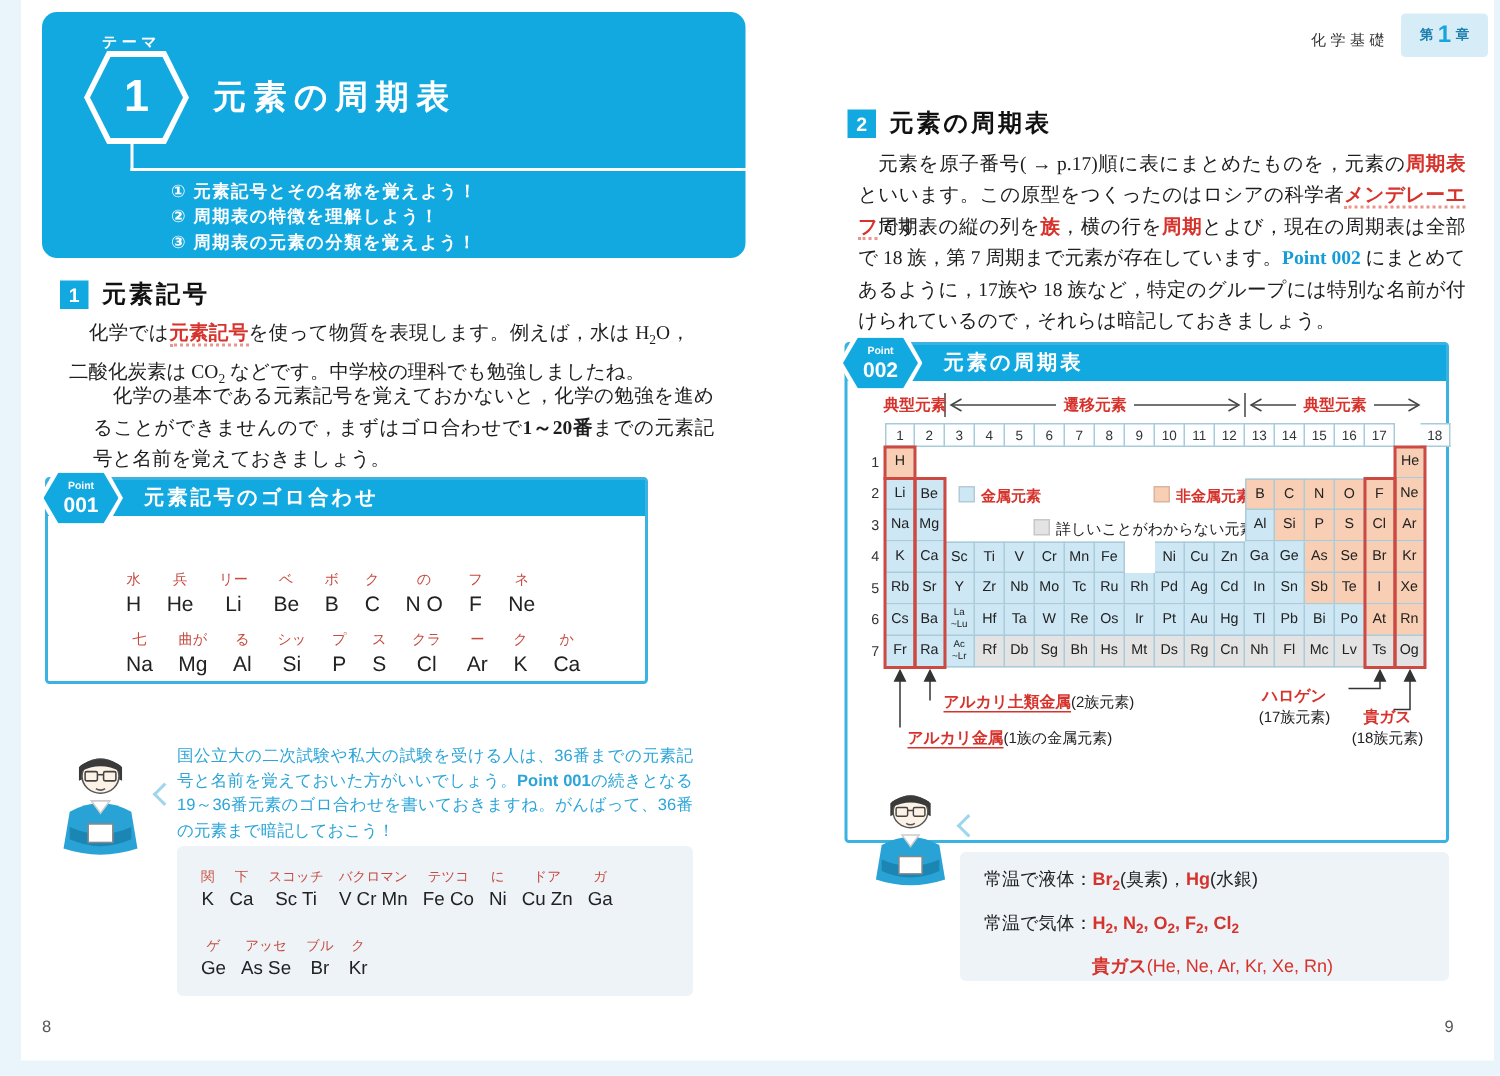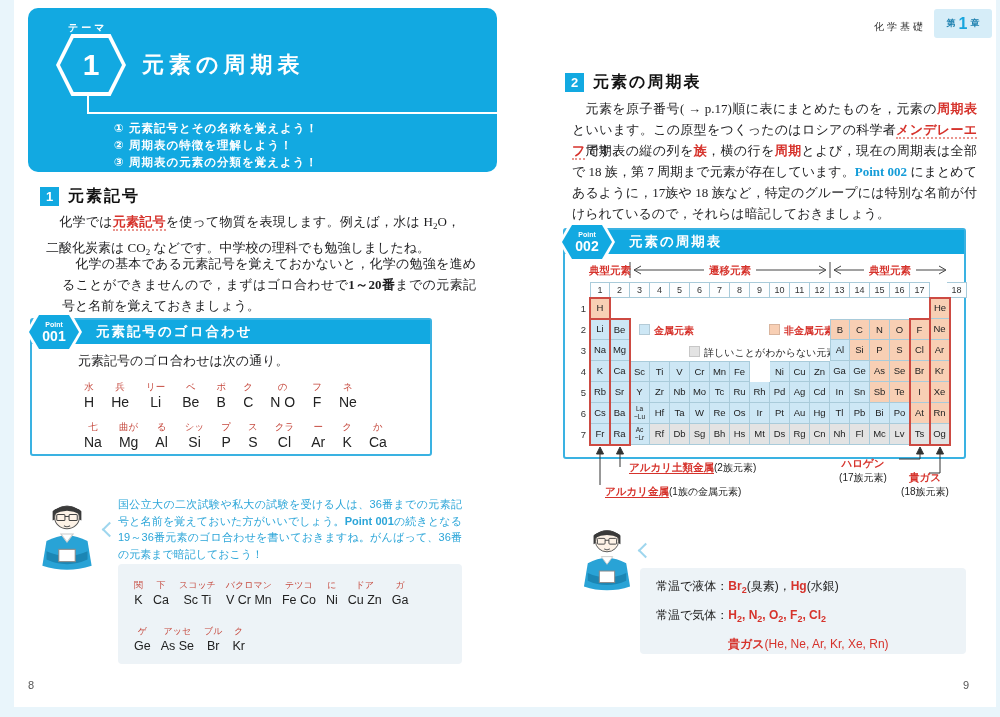--- a/index.html
+++ b/index.html
@@ -135,21 +135,20 @@
 
   <div class="point-box" style="left:30px;top:318px;width:402px;height:138px;">
     <div class="point-head"></div>
     <div class="point-badge">
       <div class="in">
         <span class="t1">Point</span>
         <span class="t2">001</span>
       </div>
     </div>
     <div class="point-title">元素記号のゴロ合わせ</div>
-    <div class="mn-intro">元素記号のゴロ合わせは次の通り。</div>
     <div class="pair-row" style="top:56px;"><span class="pair">
           <span class="kana">水</span>
           <span class="sym">H</span>
         </span><span class="pair">
           <span class="kana">兵</span>
           <span class="sym">He</span>
         </span><span class="pair">
           <span class="kana">リー</span>
           <span class="sym">Li</span>
         </span><span class="pair">
@@ -273,21 +272,21 @@
   </div>
 
   <div class="sec" style="left:565px;top:72px;">
     <span class="sec-num">2</span>
     <span class="sec-title">元素の周期表</span>
   </div>
 
   <div class="para" style="left:572px;top:98px;width:405px;"><span>　元素を原子番号( → p.17)順に表にまとめたものを，元素の</span><span class="redb">周期表</span><span>といいます。この原型をつくったのはロシアの科学者</span><span class="redu">メンデレーエフ</span><span>です。</span></div>
   <div class="para" style="left:572px;top:140px;width:405px;"><span>　周期表の縦の列を</span><span class="redb">族</span><span>，横の行を</span><span class="redb">周期</span><span>とよび，現在の周期表は全部で 18 族，第 7 周期まで元素が存在しています。</span><span class="blueb">Point 002</span><span> にまとめてあるように，17族や 18 族など，特定のグループには特別な名前が付けられているので，それらは暗記しておきましょう。</span></div>
 
-  <div class="point-box" style="left:563px;top:228px;width:403px;height:231px;">
+  <div class="point-box" style="left:563px;top:228px;width:403px;height:334px;">
     <div class="point-head"></div>
     <div class="point-badge">
       <div class="in">
         <span class="t1">Point</span>
         <span class="t2">002</span>
       </div>
     </div>
     <div class="point-title">元素の周期表</div>
 
     <div class="pt-wrap">

